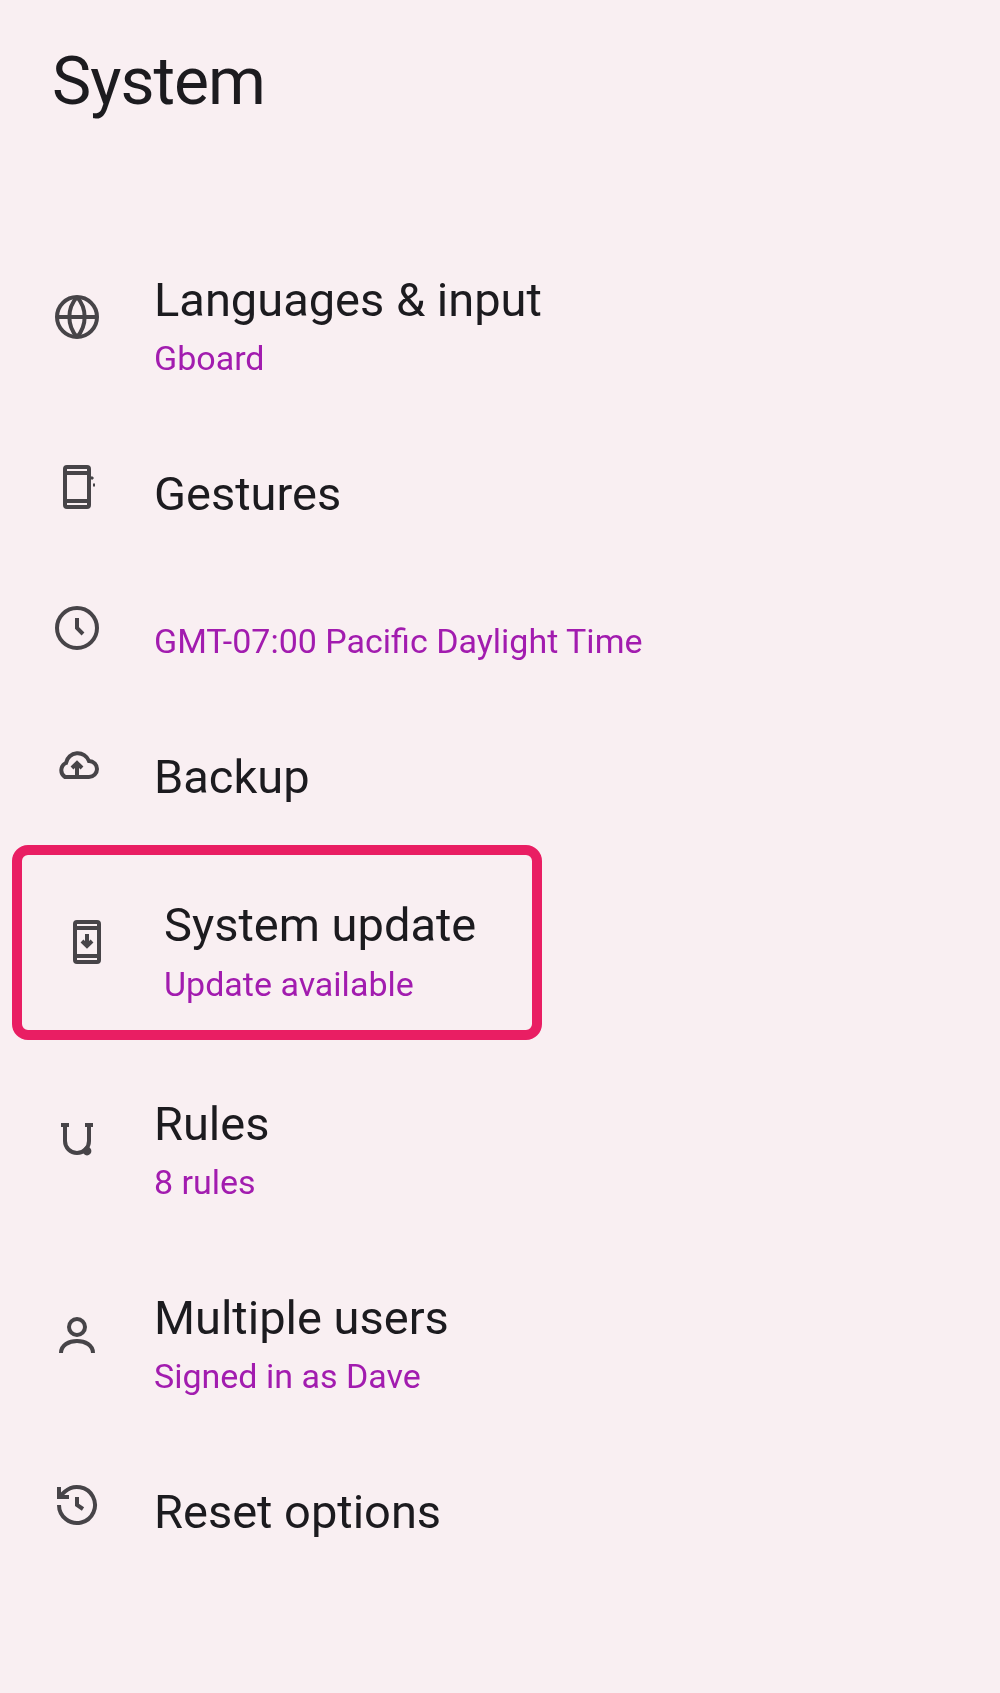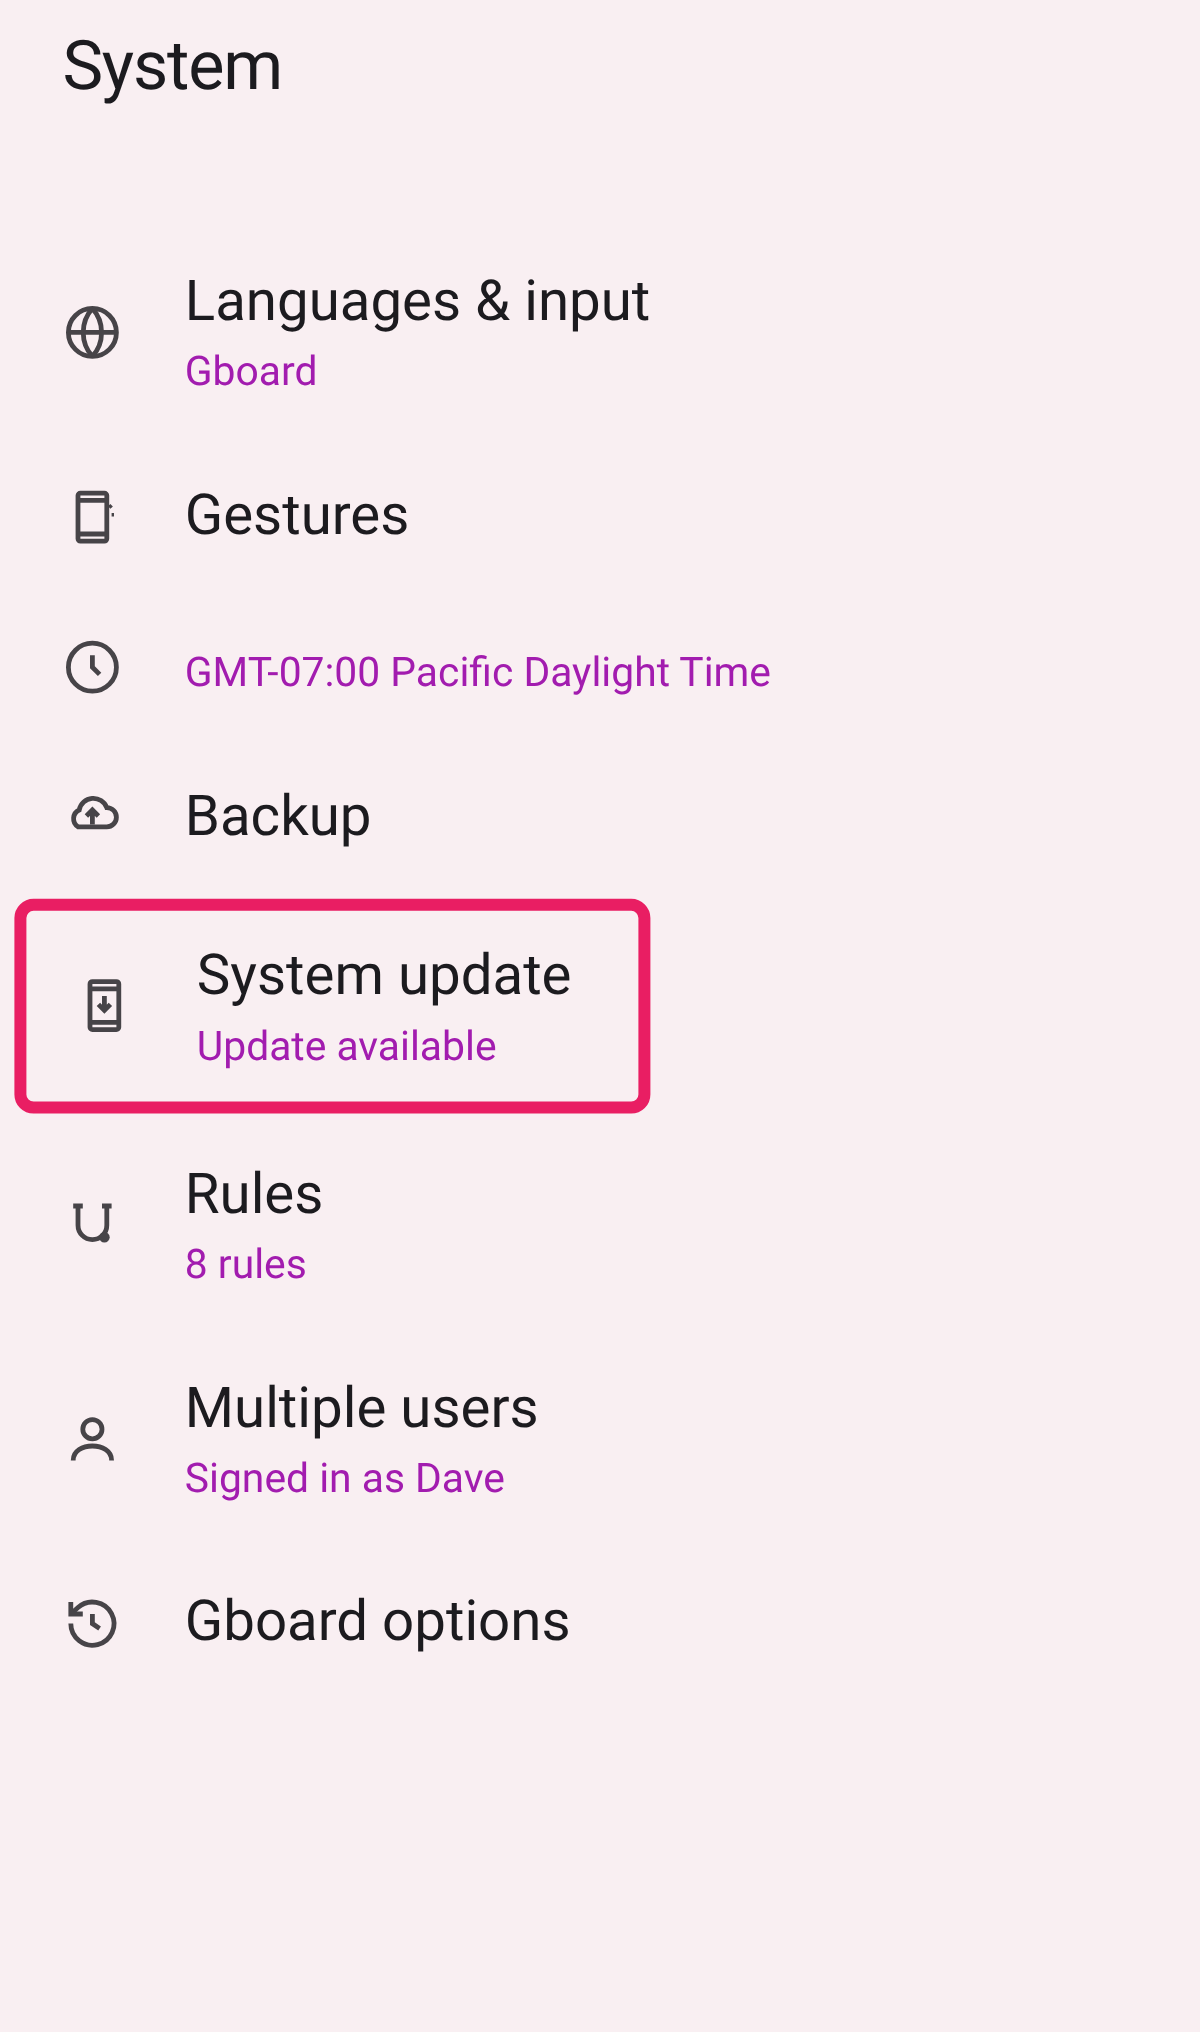--- a/index.html
+++ b/index.html
@@ -5,23 +5,23 @@
     * { margin: 0; padding: 0; box-sizing: border-box; }
     body {
       width: 1000px;
       height: 1693px;
       background: #f9eff2;
       font-family: 'Roboto', 'Segoe UI', Arial, sans-serif;
       color: #1c1b1f;
       overflow: hidden;
     }
     .page-title {
-      font-size: 57px;
+      font-size: 66px;
       font-weight: 400;
-      padding: 21px 0 0 52px;
+      padding: 43px 0 0 52px;
       letter-spacing: -1px;
     }
     .list {
       margin-top: 100px;
     }
     .item {
       display: flex;
       align-items: center;
       padding: 36px 0;
       cursor: pointer;
@@ -39,20 +39,21 @@
       width: 48px;
       height: 48px;
       stroke: #474448;
       fill: none;
       stroke-width: 2;
     }
     .text-col {
       display: flex;
       flex-direction: column;
       justify-content: center;
+      margin-top: 16px;
     }
     .item-title {
       font-size: 47px;
       font-weight: 400;
       color: #1c1b1f;
       line-height: 1.2;
     }
     .item-sub {
       font-size: 34px;
       font-weight: 400;
@@ -178,18 +179,18 @@
 
   <div class="item">
     <span class="icon-slot">
       <svg viewBox="0 0 24 24">
           <path d="M3 12a9 9 0 1 0 3-6.7L3 8"></path>
           <path d="M3 3v5h5"></path>
           <path d="M12 8v4l3 2"></path>
         </svg>
     </span>
     <div class="text-col">
-      <span class="item-title">Gboard options</span>
+      <span class="item-title">Reset options</span>
 
     </div>
   </div>
 
 </div>
 
 </body></html>

